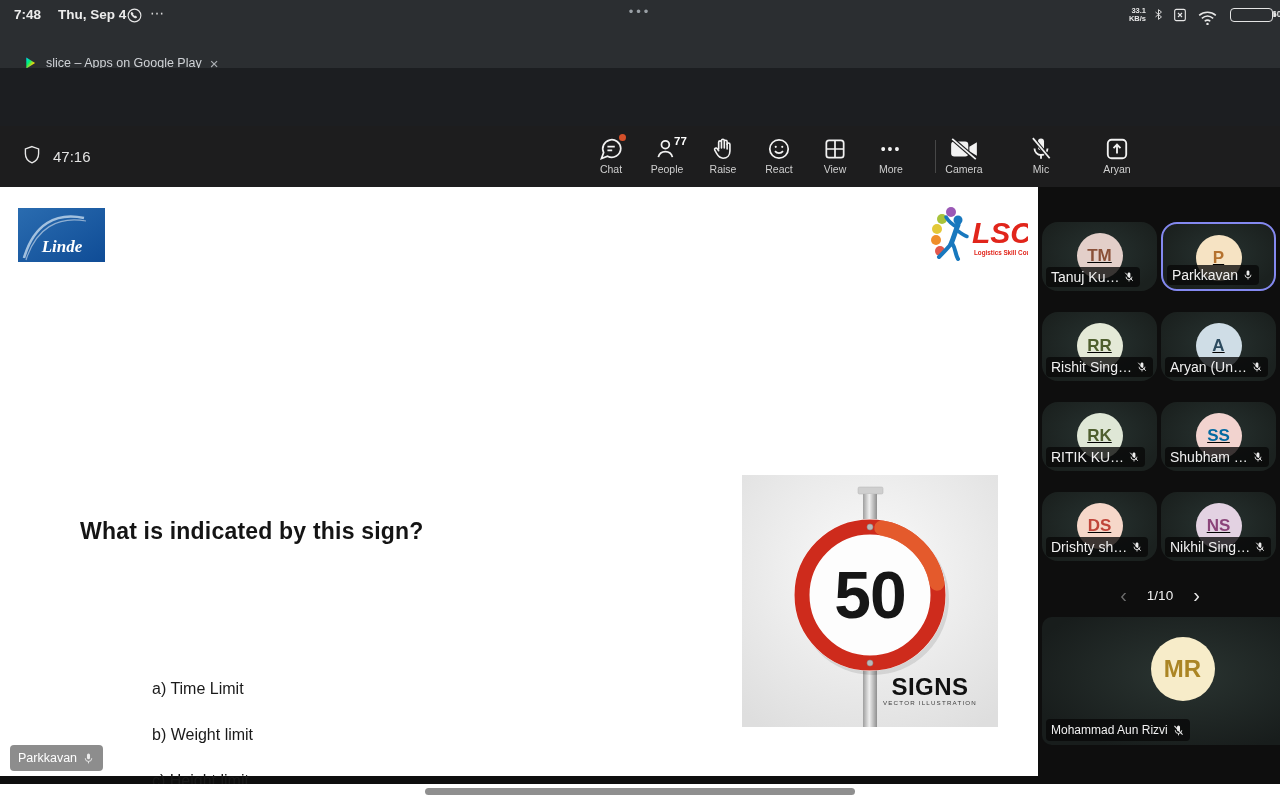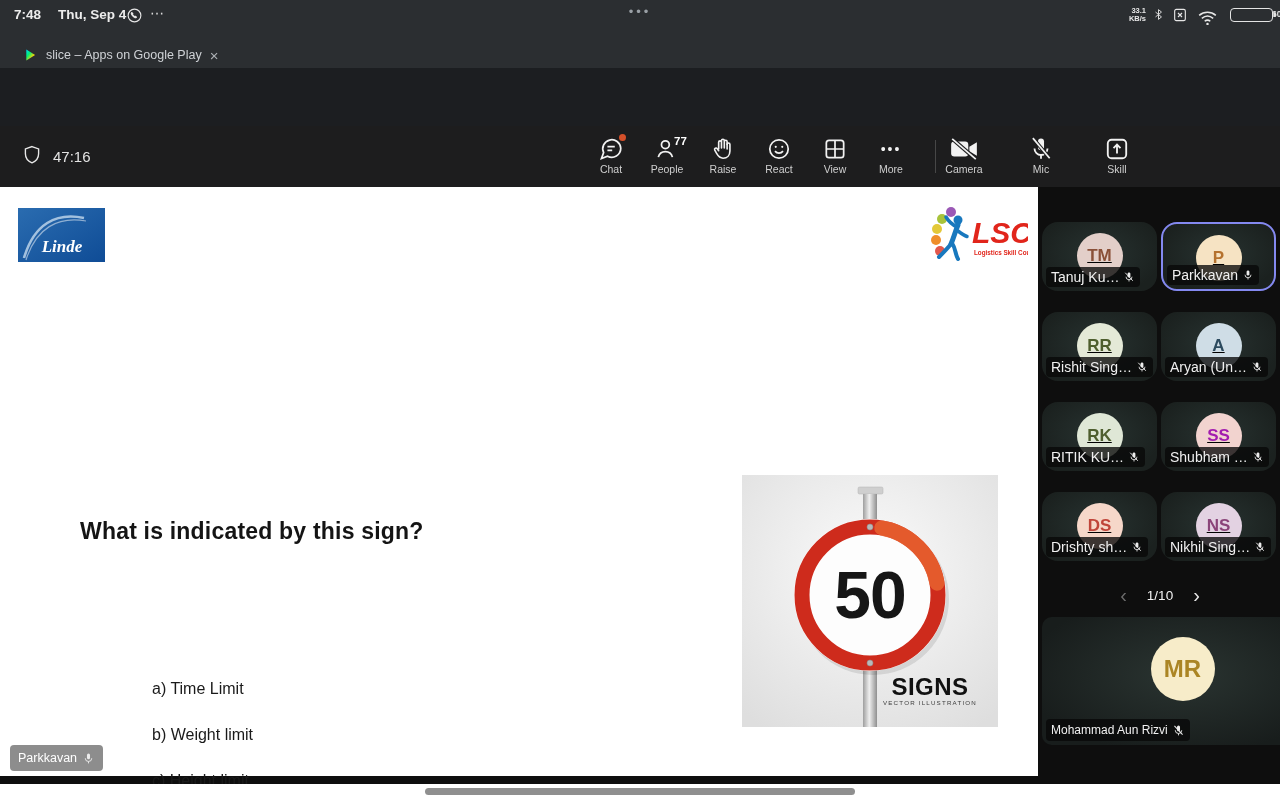--- a/index.html
+++ b/index.html
@@ -14,21 +14,21 @@
   #statusbar .sicon { position:absolute; top:7px; color:#e6e6e6; }
   #statusbar .sdots { position:absolute; left:150px; top:5px; font-size:14px; color:#dadada; letter-spacing:1px; }
   #handle { position:absolute; left:598px; top:4px; width:84px; text-align:center; font-size:13px; color:#9aa0a6; letter-spacing:3px; }
   #net-speed { position:absolute; left:1112px; top:7px; width:34px; text-align:right; font-size:7.5px; line-height:8px; font-weight:700; color:#e8e8e8; }
   .batt { position:absolute; left:1230px; top:8px; width:32px; height:14px; border:1.5px solid #e4e4e4; border-radius:4px;
     font-size:8.5px; font-weight:700; color:#e4e4e4; text-align:center; line-height:11px;padding-left:41px; }
   .batt:after { content:""; position:absolute; right:-4px; top:3px; width:2.5px; height:5px; background:#e4e4e4; border-radius:0 2px 2px 0; }
 
   
   #tabstrip { position:absolute; left:0; top:30px; width:1280px; height:38px; background:#2b2e31; }
-  .tab { position:absolute; top:8px; height:34px; display:flex; align-items:center; gap:8px; padding:0 10px; font-size:12.5px; color:#cfd2d6; }
+  .tab { position:absolute; top:16px; height:34px; display:flex; align-items:center; gap:8px; padding:0 10px; font-size:12.5px; color:#cfd2d6; }
   .tab.active { background:#1c1e21; border-radius:10px 10px 0 0; color:#e6e8ea; }
   .tab .title { white-space:nowrap; overflow:hidden; }
   .tab.active .title { position:relative; max-width:168px; }
   .fade-r { position:absolute; right:26px; top:6px; width:26px; height:22px; background:linear-gradient(90deg, rgba(28,30,33,0), #1c1e21); }
   .tab .x { font-size:15px; color:#aeb2b6; line-height:1; }
   #newtab { position:absolute; left:498px; top:40px; width:24px; height:24px; text-align:center; font-size:19px; line-height:23px; color:#cfd2d6; }
 
   
   #btoolbar { position:absolute; left:0; top:68px; width:1280px; height:58px; background:#1c1e21; }
   .nav-ico { position:absolute; top:86px; width:24px; height:24px; color:#d3d6da; }
@@ -313,21 +313,21 @@
           <path d="M1.5 1.5 6 6l4.5-4.5"></path>
         </svg>
     </span>
     <div class="ctrl g-ctrl" style="left:1094px;">
       <span class="ico">
         <svg viewBox="0 0 24 24" fill="none" stroke="currentColor" stroke-width="1.7">
             <rect x="3.5" y="3.5" width="17" height="17" rx="3.5"></rect>
             <path d="M12 16.2V8M8.8 11.2 12 8l3.2 3.2"></path>
           </svg>
       </span>
-      <span class="clabel">Skill</span>
+      <span class="clabel">Aryan</span>
     </div>
     <div id="leave">
       <svg viewBox="0 0 24 20">
         <path d="M2.8 13.6c5.2-5 13.2-5 18.4 0l-2.3 2.4c-.5.5-1.3.7-2 .4l-2.5-1.2c-.6-.3-1-.9-1-1.5v-1.3a11 11 0 0 0-4.8 0v1.3c0 .6-.4 1.2-1 1.5l-2.5 1.2c-.7.3-1.5.1-2-.4z" fill="#fff"></path>
       </svg>
       <span>Leave</span>
     </div>
   </div>
 
   <div id="stage">
@@ -484,21 +484,21 @@
         <rect x="9.2" y="2.8" width="5.6" height="10.4" rx="2.8" fill="currentColor"></rect>
         <path d="M6 11.5a6 6 0 0 0 12 0" fill="none" stroke="currentColor" stroke-width="1.7"></path>
         <path d="M12 17.5V21" stroke="currentColor" stroke-width="1.7"></path>
         <path d="M4.5 3.5l15 16" stroke="currentColor" stroke-width="1.9"></path>
       </svg>
 
     </div>
   </div>
 
   <div class="tile">
-    <div class="avatar" style="background: rgb(242, 211, 207); color: #a21caf;">
+    <div class="avatar" style="background: rgb(242, 211, 207); color: #0369a1;">
               <span>SS</span>
             </div>
     <div class="npill">
       <span class="nname">Shubham …</span>
       <svg class="mic-ic" viewBox="0 0 24 24">
         <rect x="9.2" y="2.8" width="5.6" height="10.4" rx="2.8" fill="currentColor"></rect>
         <path d="M6 11.5a6 6 0 0 0 12 0" fill="none" stroke="currentColor" stroke-width="1.7"></path>
         <path d="M12 17.5V21" stroke="currentColor" stroke-width="1.7"></path>
         <path d="M4.5 3.5l15 16" stroke="currentColor" stroke-width="1.9"></path>
       </svg>

